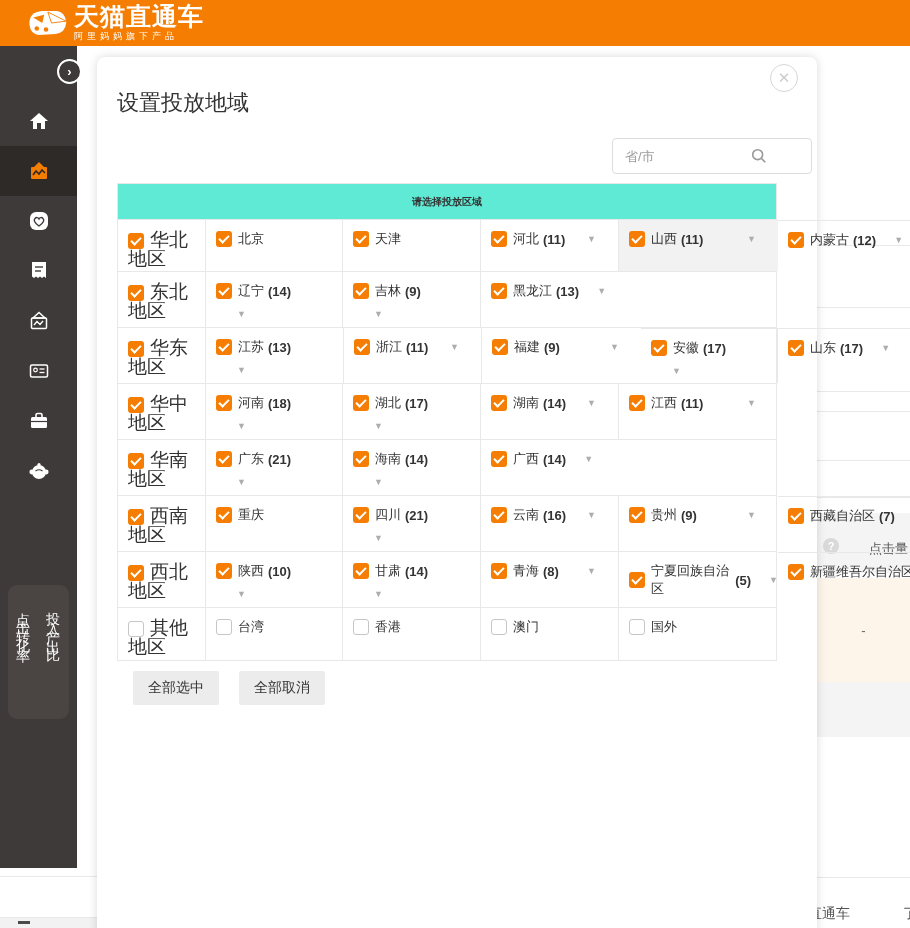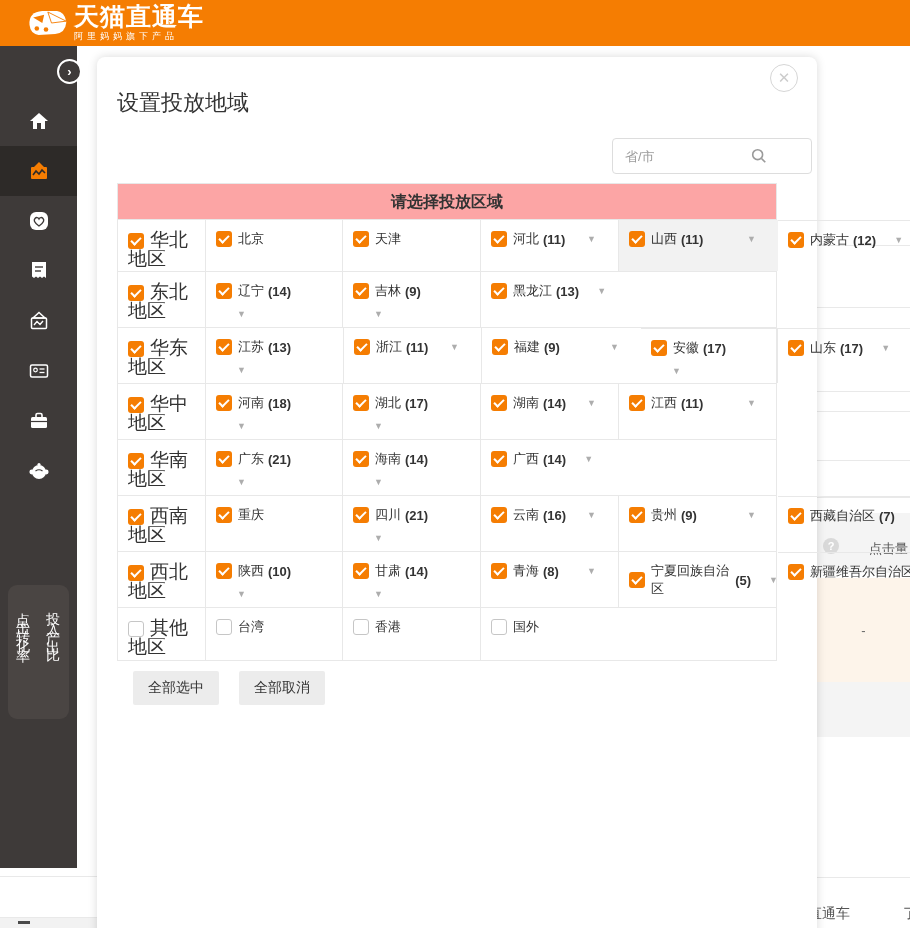--- a/index.html
+++ b/index.html
@@ -55,22 +55,22 @@
   .info-link { color:#2b7bd6; cursor:pointer; }
   .search-row { margin-top:20px; display:flex; justify-content:flex-end; }
   .search-wrap { position:relative; width:212px;padding-left:47px; }
   .search-input { width:200px; height:36px; border:1px solid #ddd; border-radius:4px; padding:0 34px 0 12px;
     font-size:13px; color:#333; outline:none; font-family:inherit; }
   .search-input::placeholder { color:#9a9a9a; }
   .search-icon { position:absolute; right:9px; top:9px; width:18px; height:18px; }
 
   
   .region-table { margin-top:9px; width:660px; border:1px solid #e8e8e8; }
-  .table-header { height:36px; line-height:36px; text-align:center; background:#fca5a5;
-    border-bottom:1px solid #e8e8e8; font-size:16px; font-weight:bold; color:#333; }
+  .table-header { height:36px; line-height:36px; text-align:center; background:#5eead4;
+    border-bottom:1px solid #e8e8e8; font-size:10px; font-weight:bold; color:#333; }
   .region-row { display:flex; border-bottom:1px solid #e8e8e8; min-height:52px; }
   .region-row:last-child { border-bottom:none; }
   .region-cell { width:88px; flex:none; border-right:1px solid #e8e8e8; padding:10px 4px 0 10px;
     font-size:19px; line-height:19px; }
   .region-lines { flex:1; display:flex; flex-direction:row; }
   .line { display:flex; min-height:42px; flex:1; }
   .line.tall { min-height:55px; }
   .line + .line { border-top:1px solid #e8e8e8; }
   .cell { border-right:1px solid #e8e8e8; font-size:13px; }
   .cell.last { border-right:none; }
@@ -524,20 +524,26 @@
                   <span class="cb unchecked"></span>
                   <span class="p-label">台湾</span>
                 </div>
               </div>
               <div class="cell" style="width: 138px;">
                 <div class="cell-top">
                   <span class="cb unchecked"></span>
                   <span class="p-label">香港</span>
                 </div>
               </div>
+              <div class="cell" style="width: 138px;">
+                <div class="cell-top">
+                  <span class="cb unchecked"></span>
+                  <span class="p-label">澳门</span>
+                </div>
+              </div>
               <div class="cell last" style="width: 159px;">
                 <div class="cell-top">
                   <span class="cb unchecked"></span>
                   <span class="p-label">国外</span>
                 </div>
               </div>
             </div>
           </div>
         </div>
       </div>

